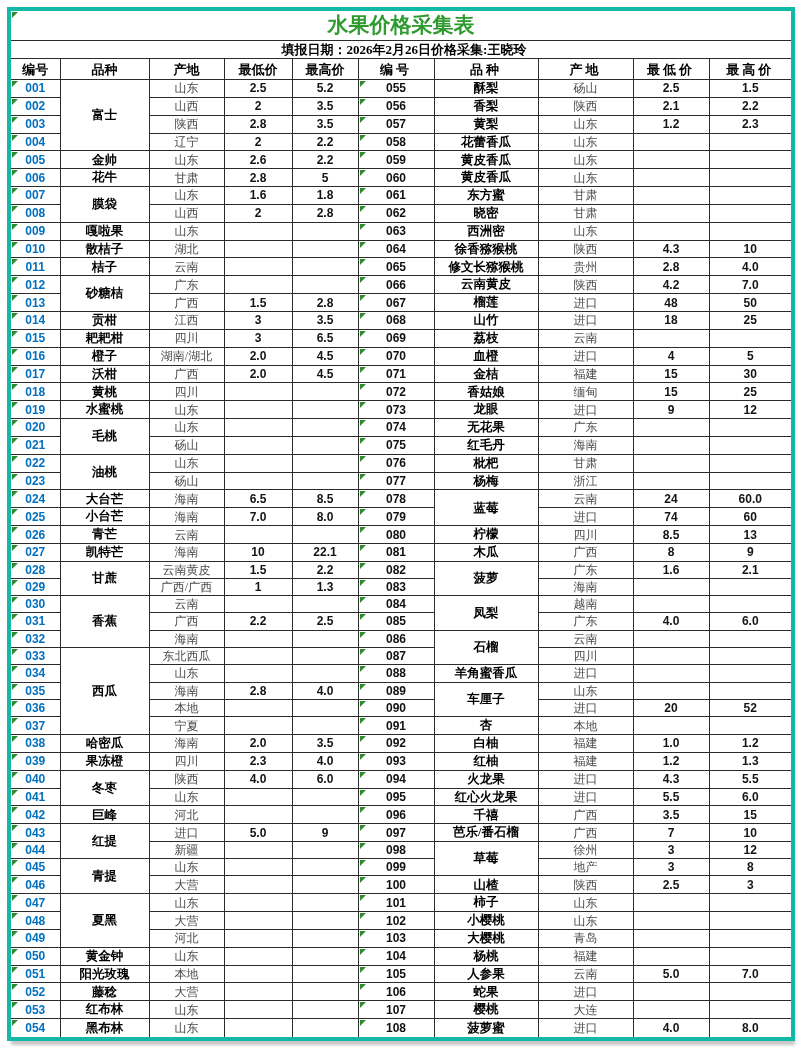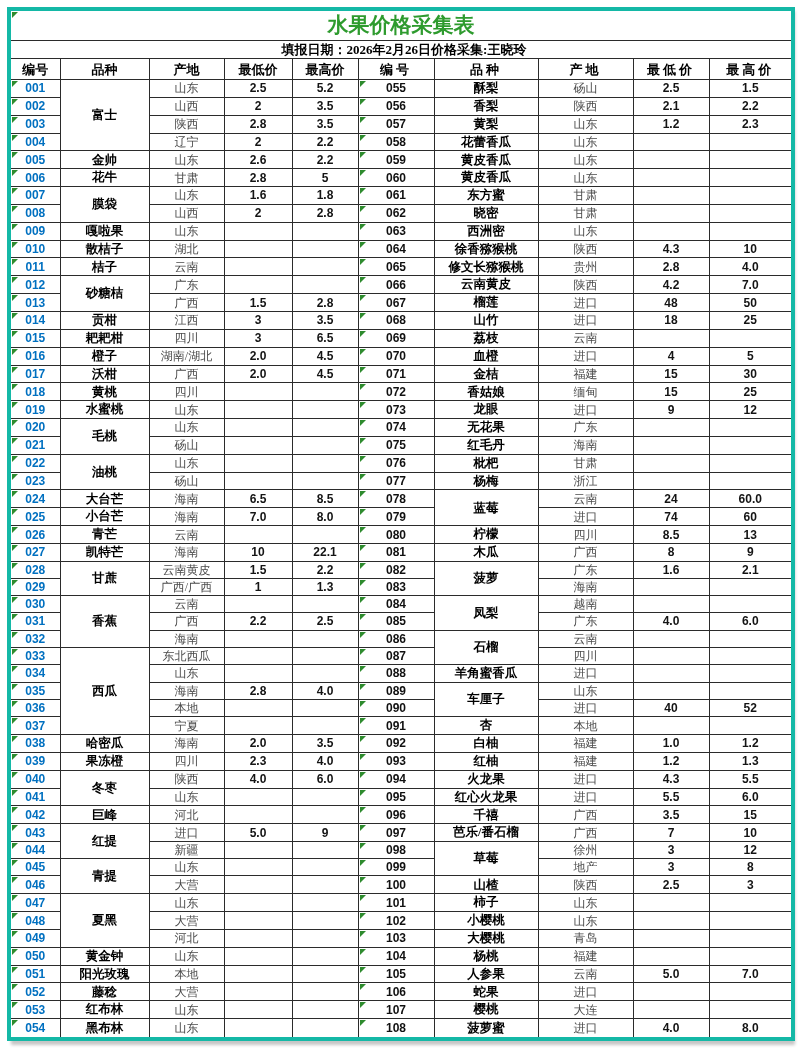--- a/index.html
+++ b/index.html
@@ -477,21 +477,21 @@
           <td class="cell-price"></td>
           <td class="cell-price"></td>
         </tr>
         <tr>
           <td class="cell-id blue"><span class="tri"></span>036</td>
           <td class="cell-origin">本地</td>
           <td class="cell-price"></td>
           <td class="cell-price"></td>
           <td class="cell-id"><span class="tri"></span>090</td>
           <td class="cell-origin">进口</td>
-          <td class="cell-price">40</td>
+          <td class="cell-price">20</td>
           <td class="cell-price">52</td>
         </tr>
         <tr>
           <td class="cell-id blue"><span class="tri"></span>037</td>
           <td class="cell-origin">宁夏</td>
           <td class="cell-price"></td>
           <td class="cell-price"></td>
           <td class="cell-id"><span class="tri"></span>091</td>
           <td class="cell-variety">杏</td>
           <td class="cell-origin">本地</td>

